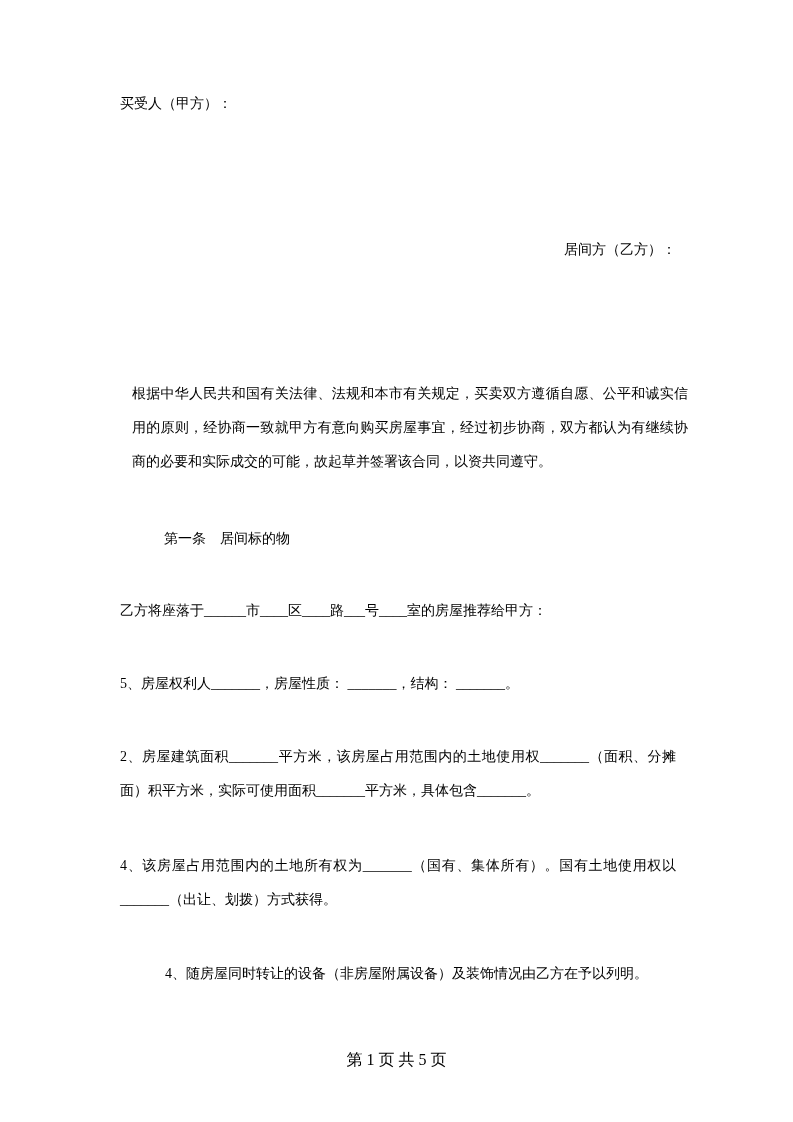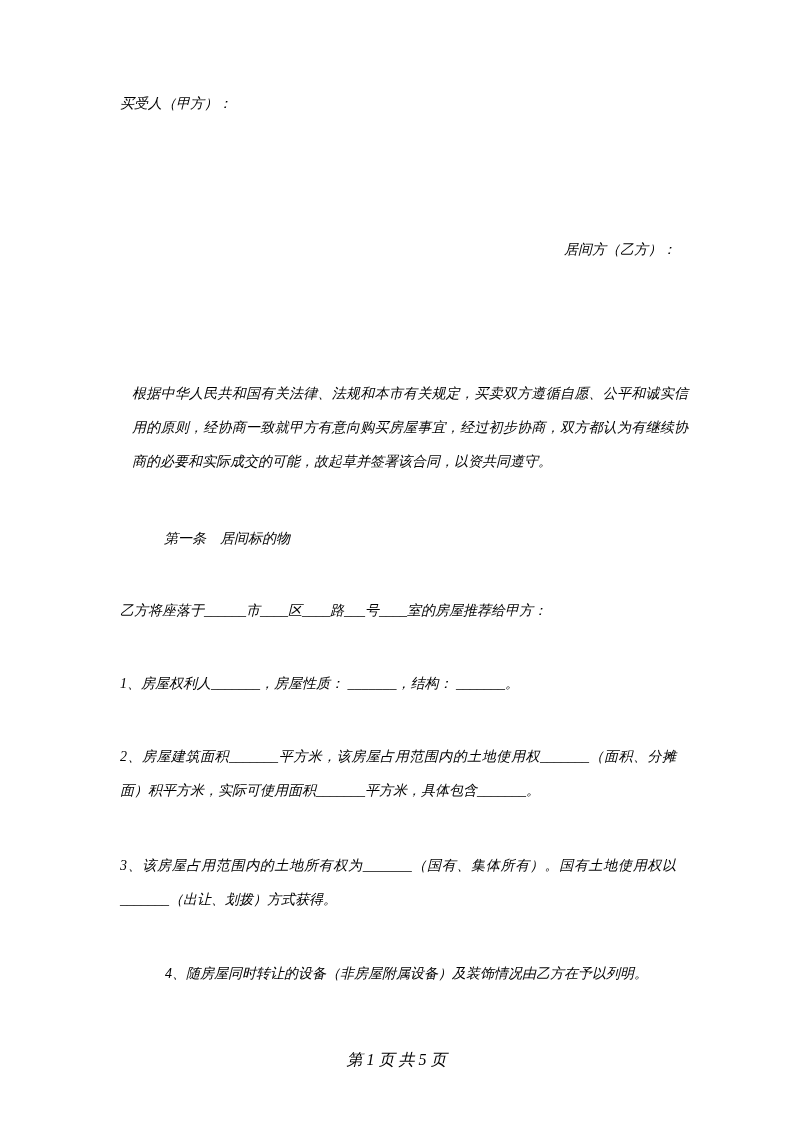--- a/index.html
+++ b/index.html
@@ -6,21 +6,20 @@
   html, body { background: #ffffff; }
   .page {
     position: relative;
     width: 793px;
     height: 1122px;
     background: #ffffff;
     color: #000000;
     font-family: "Liberation Serif", "DejaVu Serif", serif;
     font-size: 14px;
     overflow: hidden;
-    font-style: italic;
   }
   .tblock {
     position: absolute;
     left: 120px;
     width: 556px;
     line-height: 34px;
     letter-spacing: 0;
     color: #000000;
   }
   .para { text-align: justify; }
@@ -42,23 +41,23 @@
   <div class="tblock" style="top: 87px;">买受人（甲方）：</div>
 
   <div class="tblock" style="top: 233px; text-align: right;">居间方（乙方）：</div>
 
   <div class="tblock para" style="top: 377px; margin-left: 12px;">根据中华人民共和国有关法律、法规和本市有关规定，买卖双方遵循自愿、公平和诚实信用的原则，经协商一致就甲方有意向购买房屋事宜，经过初步协商，双方都认为有继续协商的必要和实际成交的可能，故起草并签署该合同，以资共同遵守。</div>
 
   <div class="tblock" style="top: 522px; margin-left: 44px;">第一条　居间标的物</div>
 
   <div class="tblock" style="top: 594px;">乙方将座落于______市____区____路___号____室的房屋推荐给甲方：</div>
 
-  <div class="tblock" style="top: 667px;">1、房屋权利人_______，房屋性质： _______，结构： _______。</div>
+  <div class="tblock" style="top: 667px;">5、房屋权利人_______，房屋性质： _______，结构： _______。</div>
 
   <div class="tblock para" style="top: 740px;">2、房屋建筑面积_______平方米，该房屋占用范围内的土地使用权_______（面积、分摊面）积平方米，实际可使用面积_______平方米，具体包含_______。</div>
 
-  <div class="tblock para" style="top: 849px;">3、该房屋占用范围内的土地所有权为_______（国有、集体所有）。国有土地使用权以_______（出让、划拨）方式获得。</div>
+  <div class="tblock para" style="top: 849px;">4、该房屋占用范围内的土地所有权为_______（国有、集体所有）。国有土地使用权以_______（出让、划拨）方式获得。</div>
 
   <div class="tblock" style="top: 957px; margin-left: 45px;">4、随房屋同时转让的设备（非房屋附属设备）及装饰情况由乙方在予以列明。</div>
 
   <div class="footer" style="top: 1053px;">第 1 页  共 5 页</div>
 
 </div>
 
 </body></html>

